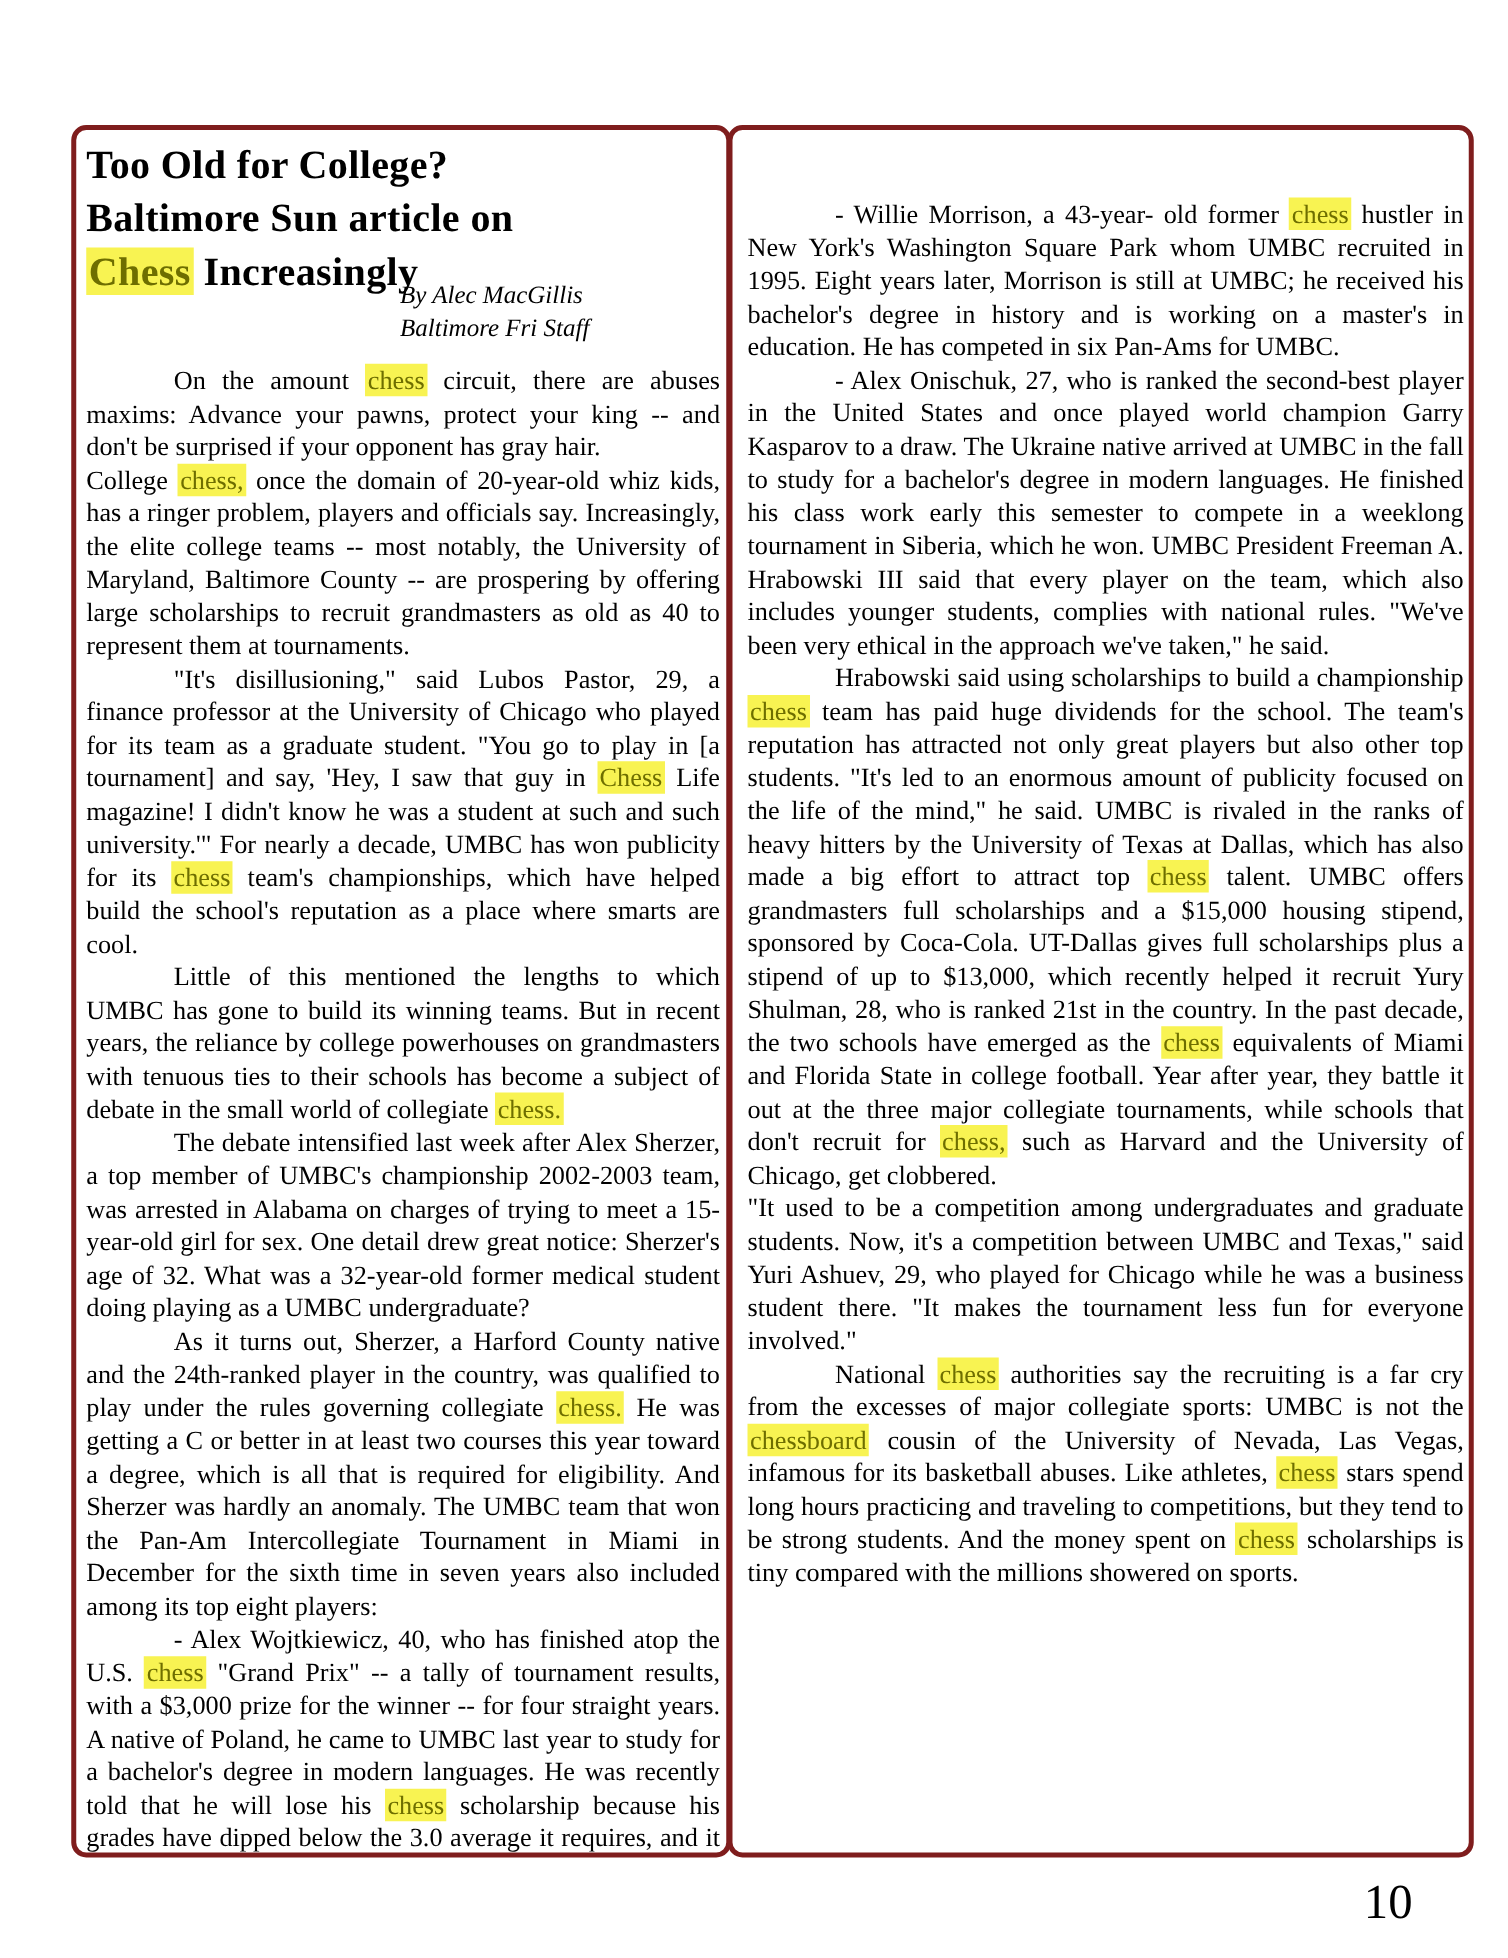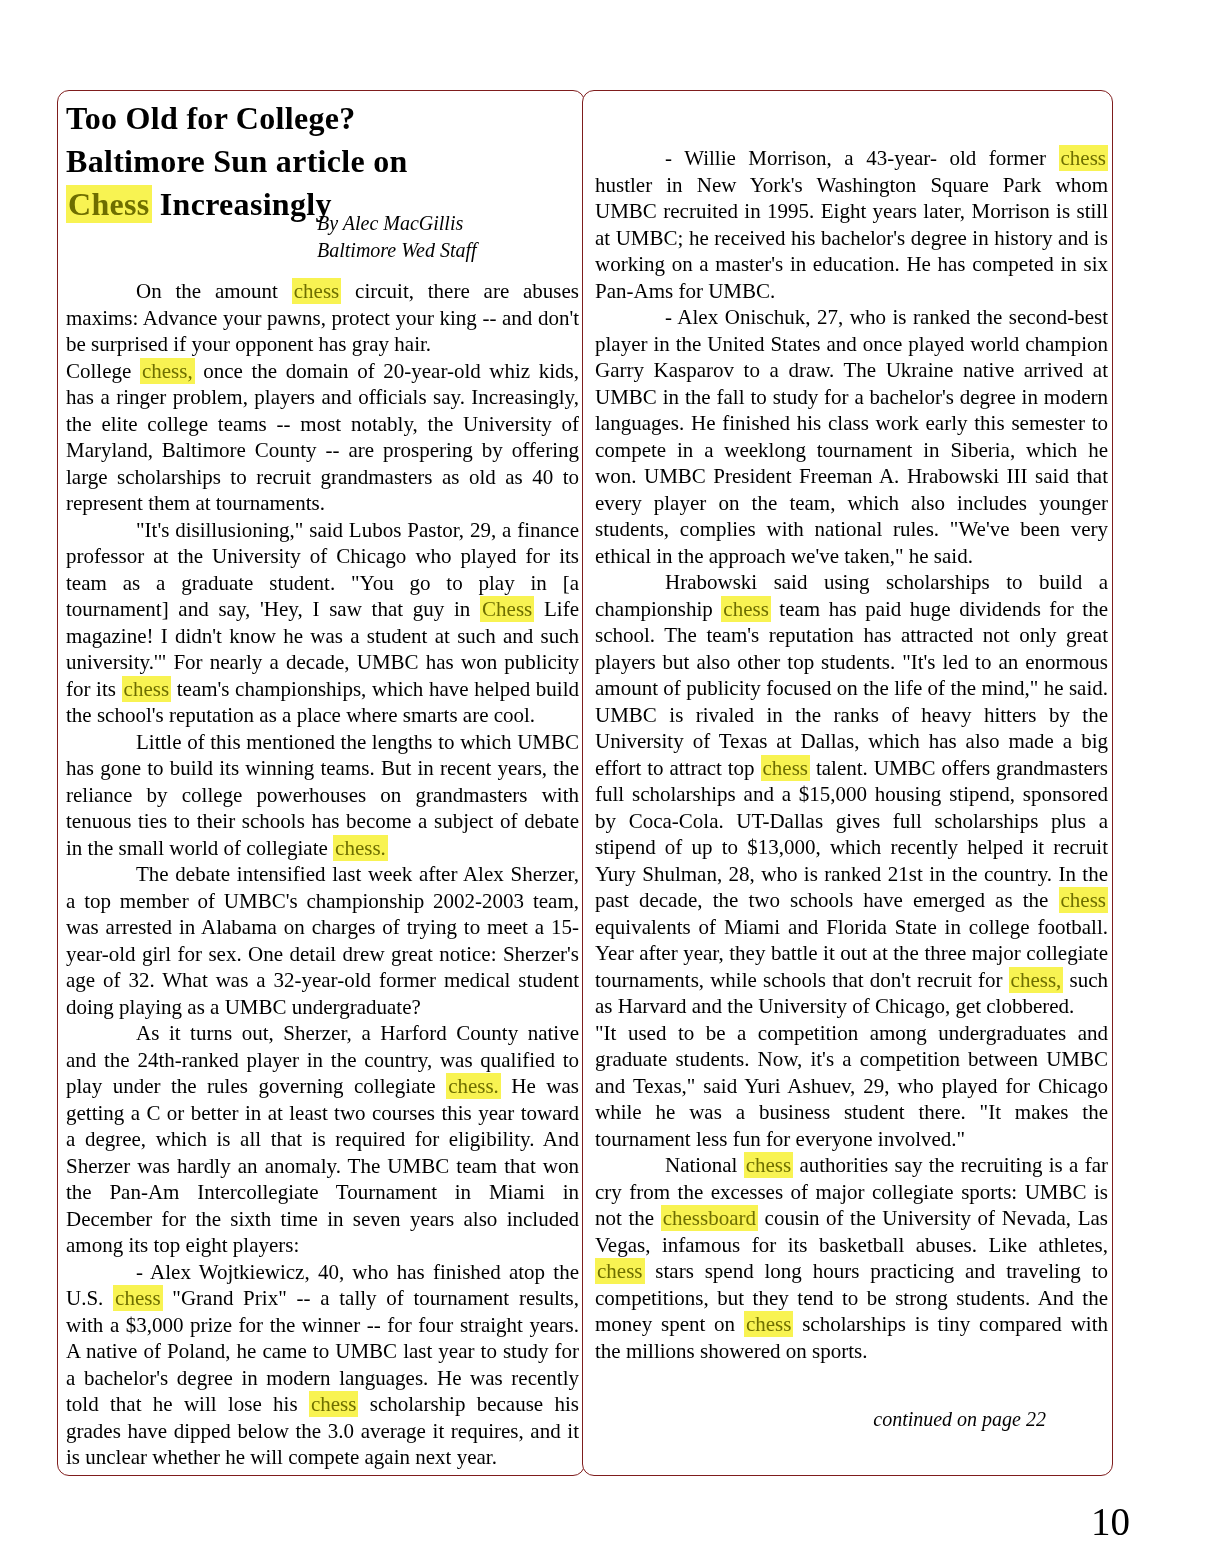--- a/index.html
+++ b/index.html
@@ -9,30 +9,30 @@
   html,body{margin:0;padding:0;}
   body{
     width:1206px;height:1566px;
     background:#ffffff;
     font-family:"Liberation Serif", serif;
     position:relative;
     color:#000;
   }
   .article-box{
     position:absolute;
-    top:90px;
+    top:100px;
     height:1386px;
-    border:1px solid #7f1d1d;
+    border:4px solid #7f1d1d;
     border-radius:12px;
     box-sizing:border-box;
     background:#fff;
     overflow:hidden;
   }
   .box-left{left:57px;width:528px;}
-  .box-right{left:582px;width:531px;}
+  .box-right{left:582px;width:597px;}
   .box-inner{padding:2px 5px 0 8px;}
   .box-right .box-inner{padding:54px 4px 0 12px;}
   .article-title{
     font-size:32px;
     font-weight:bold;
     line-height:43px;
     margin:4px 0 0 0;
     letter-spacing:0.3px;
   }
   .byline{
@@ -70,21 +70,21 @@
   }
 </style>
 </head>
 <body>
 
 <div class="article-box box-left">
   <div class="box-inner">
     <h1 class="article-title"><span>Too Old for College?</span><br><span>Baltimore Sun article on</span><br><span class="hl">Chess</span><span> Increasingly</span></h1>
     <div class="byline">
       <div>By Alec MacGillis</div>
-      <div>Baltimore Wed Staff</div>
+      <div>Baltimore Fri Staff</div>
     </div>
     <div class="bodytext">
         <p class="indent"><span>On the amount </span><span class="hl">chess</span><span> circuit, there are abuses maxims: Advance your pawns, protect your king -- and don't be surprised if your opponent has gray hair.</span></p>
         <p><span>College </span><span class="hl">chess,</span><span> once the domain of 20-year-old whiz kids, has a ringer problem, players and officials say. Increasingly, the elite college teams -- most notably, the University of Maryland, Baltimore County -- are prospering by offering large scholarships to recruit grandmasters as old as 40 to represent them at tournaments.</span></p>
         <p class="indent"><span>"It's disillusioning," said Lubos Pastor, 29, a finance professor at the University of Chicago who played for its team as a graduate student. "You go to play in [a tournament] and say, 'Hey, I saw that guy in </span><span class="hl">Chess</span><span> Life magazine! I didn't know he was a student at such and such university.'" For nearly a decade, UMBC has won publicity for its </span><span class="hl">chess</span><span> team's championships, which have helped build the school's reputation as a place where smarts are cool.</span></p>
         <p class="indent"><span>Little of this mentioned the lengths to which UMBC has gone to build its winning teams. But in recent years, the reliance by college powerhouses on grandmasters with tenuous ties to their schools has become a subject of debate in the small world of collegiate </span><span class="hl">chess.</span></p>
         <p class="indent"><span>The debate intensified last week after Alex Sherzer, a top member of UMBC's championship 2002-2003 team, was arrested in Alabama on charges of trying to meet a 15-year-old girl for sex. One detail drew great notice: Sherzer's age of 32. What was a 32-year-old former medical student doing playing as a UMBC undergraduate?</span></p>
         <p class="indent"><span>As it turns out, Sherzer, a Harford County native and the 24th-ranked player in the country, was qualified to play under the rules governing collegiate </span><span class="hl">chess.</span><span> He was getting a C or better in at least two courses this year toward a degree, which is all that is required for eligibility. And Sherzer was hardly an anomaly. The UMBC team that won the Pan-Am Intercollegiate Tournament in Miami in December for the sixth time in seven years also included among its top eight players:</span></p>
         <p class="indent"><span>- Alex Wojtkiewicz, 40, who has finished atop the U.S. </span><span class="hl">chess</span><span> "Grand Prix" -- a tally of tournament results, with a $3,000 prize for the winner -- for four straight years. A native of Poland, he came to UMBC last year to study for a bachelor's degree in modern languages. He was recently told that he will lose his </span><span class="hl">chess</span><span> scholarship because his grades have dipped below the 3.0 average it requires, and it is unclear whether he will compete again next year.</span></p>
       </div>
@@ -93,17 +93,16 @@
 
 <div class="article-box box-right">
   <div class="box-inner">
     <div class="bodytext">
         <p class="indent"><span>- Willie Morrison, a 43-year- old former </span><span class="hl">chess</span><span> hustler in New York's Washington Square Park whom UMBC recruited in 1995. Eight years later, Morrison is still at UMBC; he received his bachelor's degree in history and is working on a master's in education. He has competed in six Pan-Ams for UMBC.</span></p>
         <p class="indent"><span>- Alex Onischuk, 27, who is ranked the second-best player in the United States and once played world champion Garry Kasparov to a draw. The Ukraine native arrived at UMBC in the fall to study for a bachelor's degree in modern languages. He finished his class work early this semester to compete in a weeklong tournament in Siberia, which he won. UMBC President Freeman A. Hrabowski III said that every player on the team, which also includes younger students, complies with national rules. "We've been very ethical in the approach we've taken," he said.</span></p>
         <p class="indent"><span>Hrabowski said using scholarships to build a championship </span><span class="hl">chess</span><span> team has paid huge dividends for the school. The team's reputation has attracted not only great players but also other top students. "It's led to an enormous amount of publicity focused on the life of the mind," he said. UMBC is rivaled in the ranks of heavy hitters by the University of Texas at Dallas, which has also made a big effort to attract top </span><span class="hl">chess</span><span> talent. UMBC offers grandmasters full scholarships and a $15,000 housing stipend, sponsored by Coca-Cola. UT-Dallas gives full scholarships plus a stipend of up to $13,000, which recently helped it recruit Yury Shulman, 28, who is ranked 21st in the country. In the past decade, the two schools have emerged as the </span><span class="hl">chess</span><span> equivalents of Miami and Florida State in college football. Year after year, they battle it out at the three major collegiate tournaments, while schools that don't recruit for </span><span class="hl">chess,</span><span> such as Harvard and the University of Chicago, get clobbered.</span></p>
         <p><span>"It used to be a competition among undergraduates and graduate students. Now, it's a competition between UMBC and Texas," said Yuri Ashuev, 29, who played for Chicago while he was a business student there. "It makes the tournament less fun for everyone involved."</span></p>
         <p class="indent"><span>National </span><span class="hl">chess</span><span> authorities say the recruiting is a far cry from the excesses of major collegiate sports: UMBC is not the </span><span class="hl">chessboard</span><span> cousin of the University of Nevada, Las Vegas, infamous for its basketball abuses. Like athletes, </span><span class="hl">chess</span><span> stars spend long hours practicing and traveling to competitions, but they tend to be strong students. And the money spent on </span><span class="hl">chess</span><span> scholarships is tiny compared with the millions showered on sports.</span></p>
       </div>
-    <div class="continued-note">continued on page 22</div>
   </div>
 </div>
 
 <div class="page-number">10</div>
 
 </body></html>

